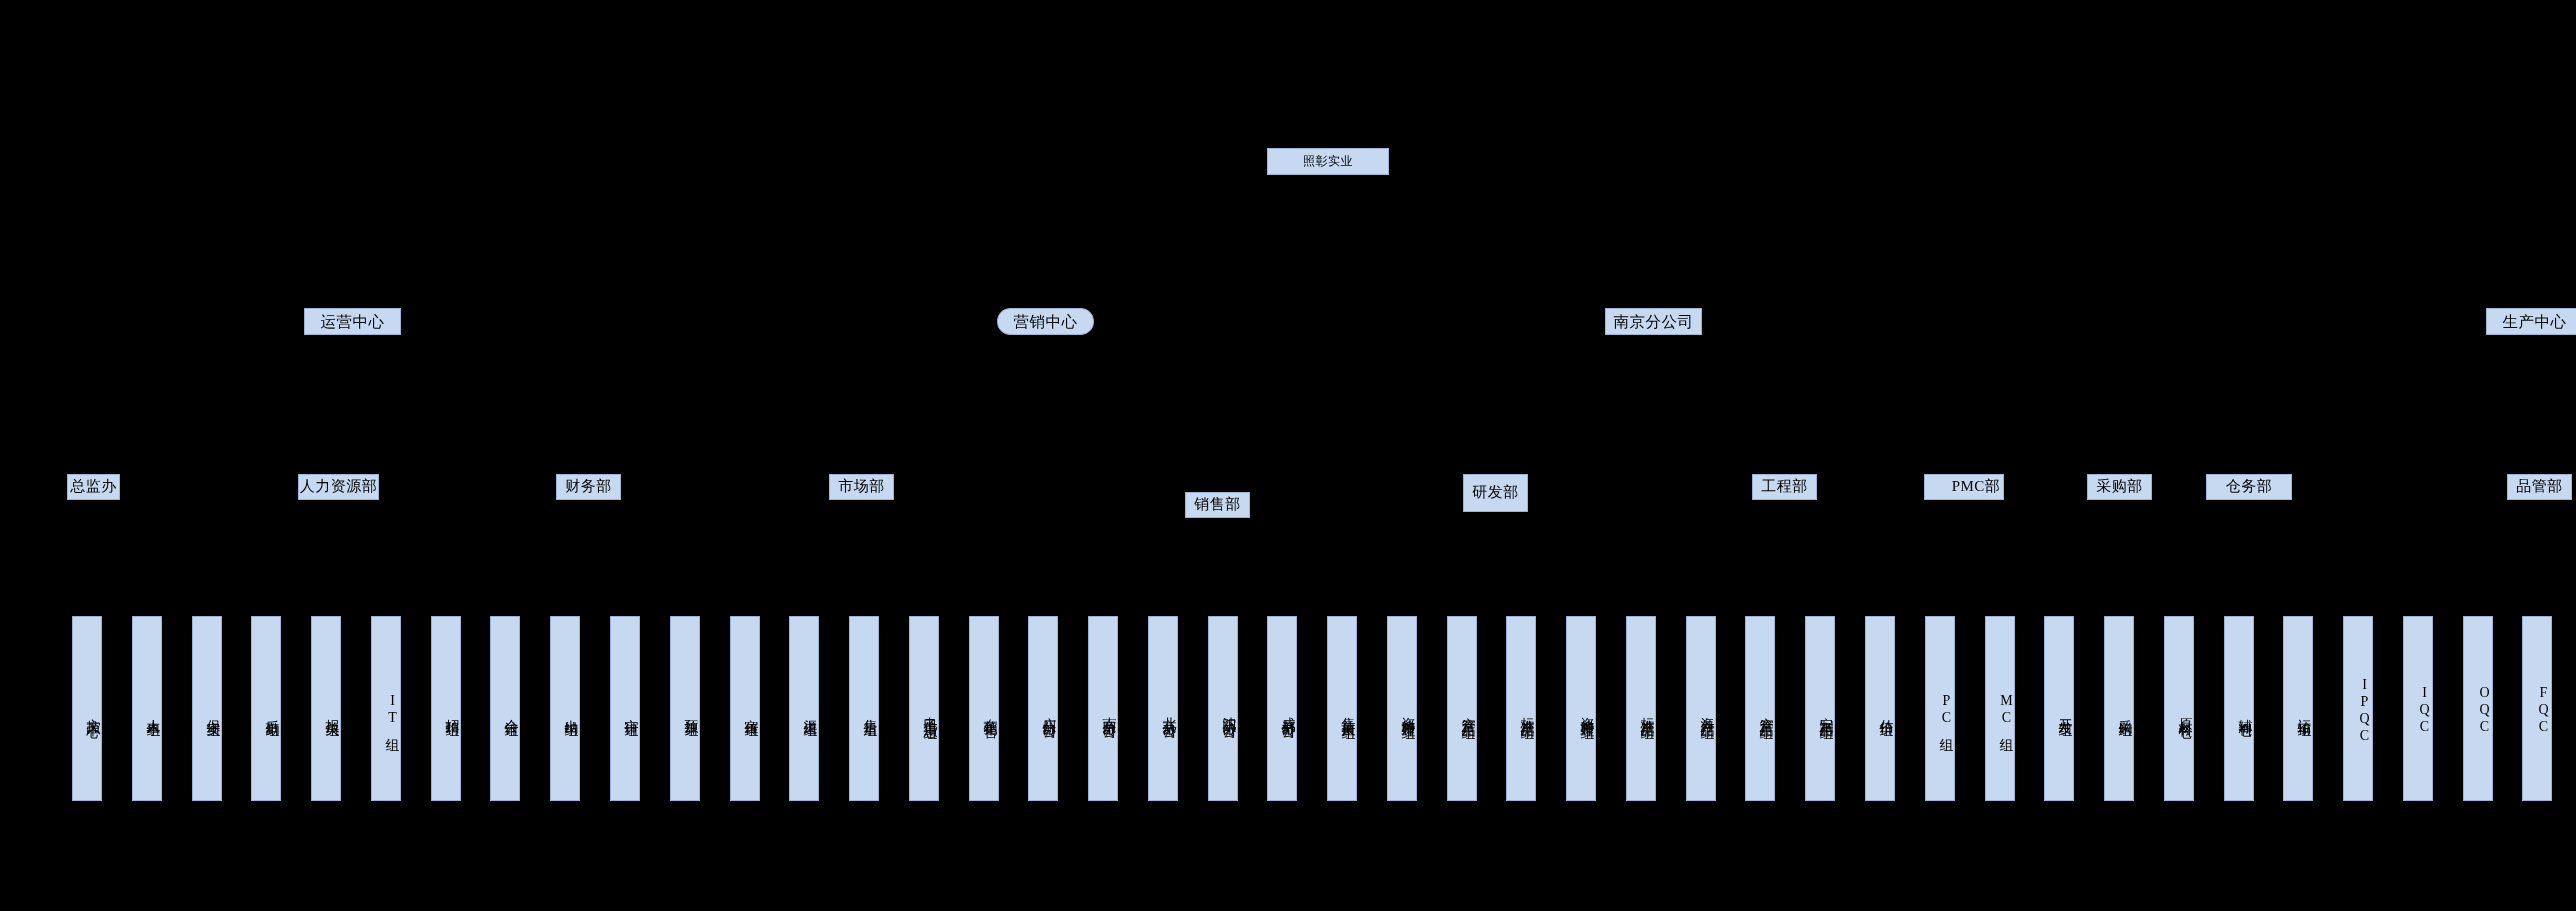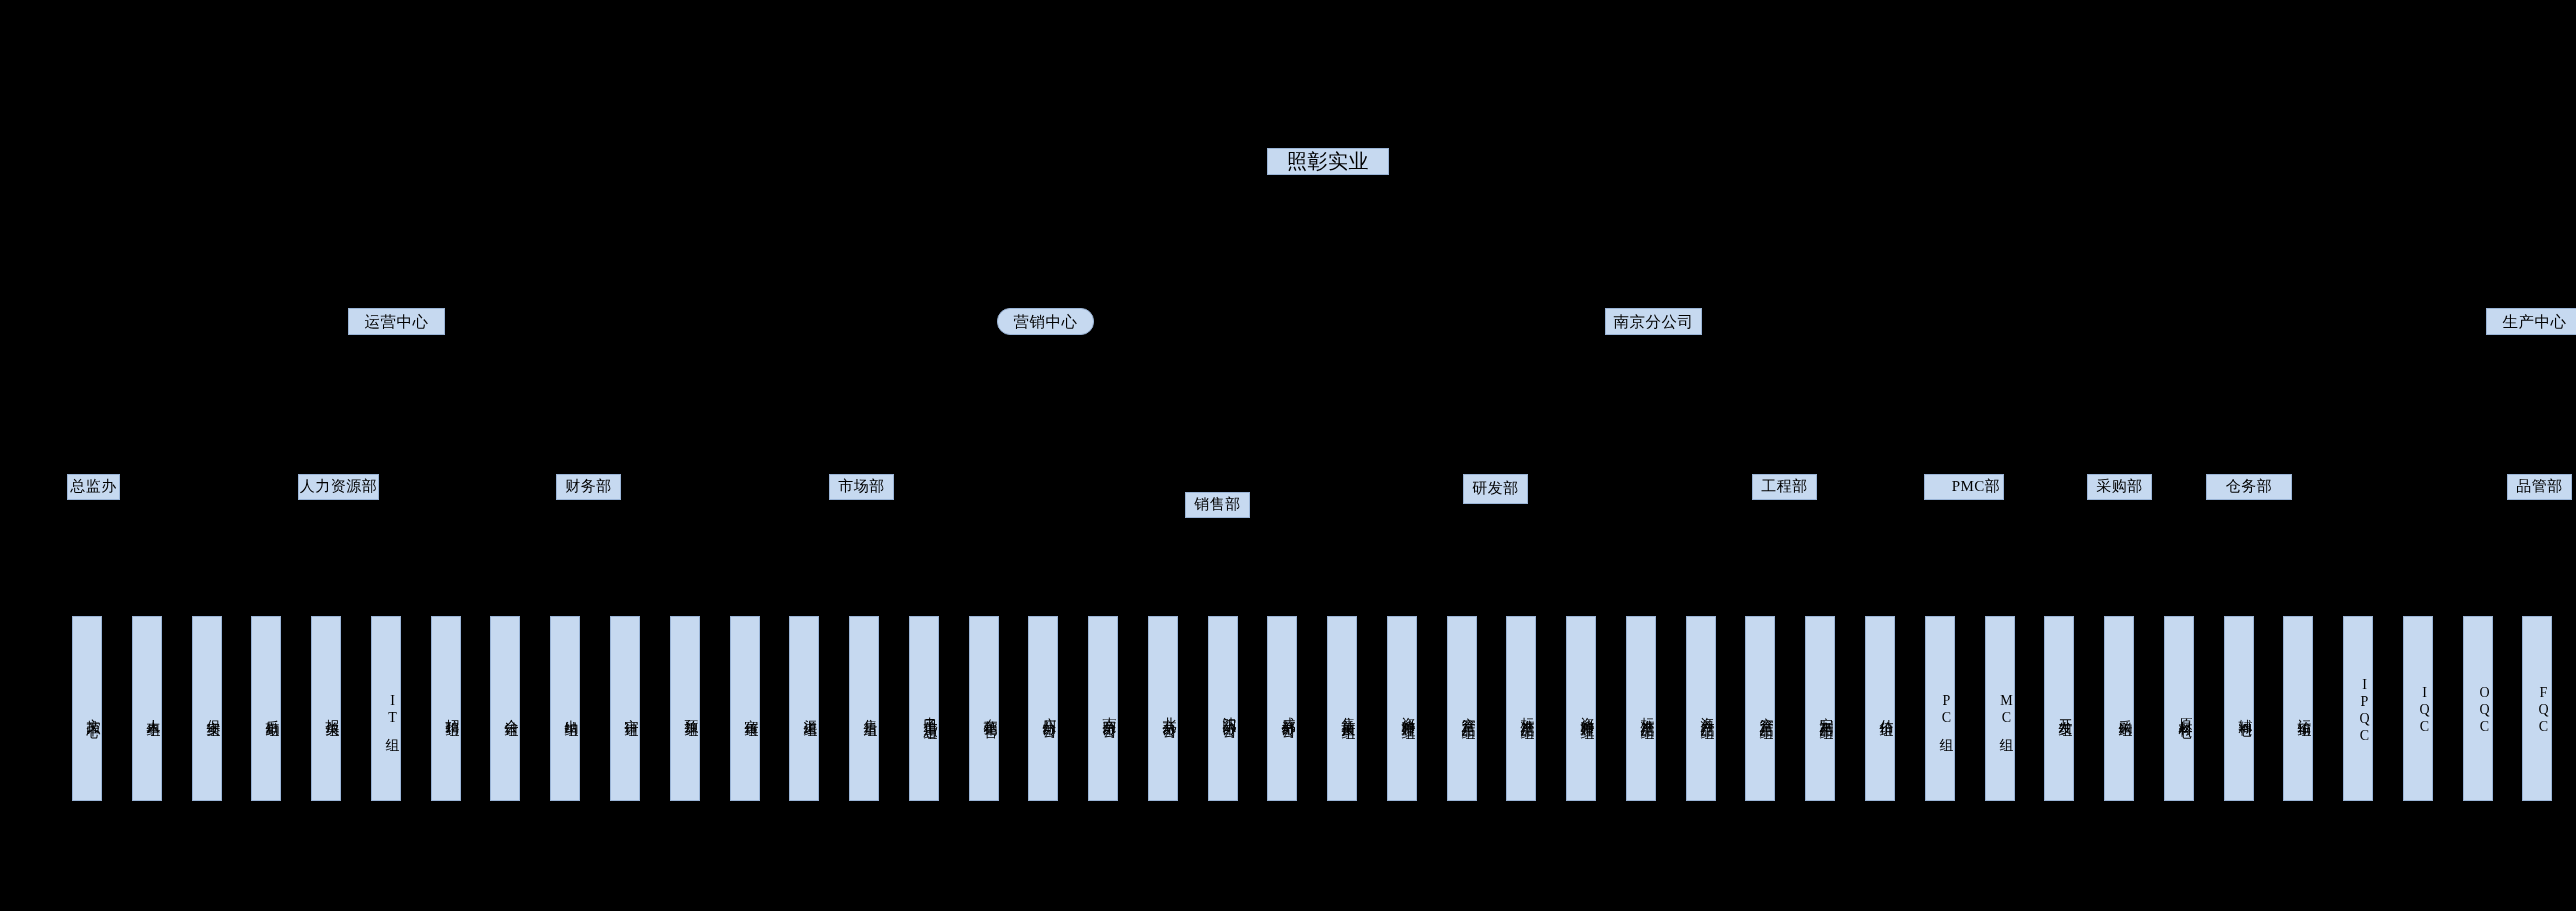--- a/index.html
+++ b/index.html
@@ -25,21 +25,21 @@
     box-sizing: border-box;
     color: #000000;
     display: flex;
     align-items: center;
     justify-content: center;
     text-align: center;
     line-height: 1.15;
   }
 
   .node-root {
-    font-size: 20px;
+    font-size: 12px;
     letter-spacing: 0.5px;
   }
   .node-center {
     font-size: 15.5px;
     letter-spacing: 0.5px;
   }
   .node-dept {
     font-size: 15px;
     letter-spacing: 0.5px;
   }
@@ -69,21 +69,21 @@
 <div id="chart-root">
 
   <div class="node node-root" style="left:1267px; top:148px; width:122px; height:27px;">
     <span>照彰实业</span>
   </div>
 
   <div class="edge edge-v" style="left:1328px; top:175px; width:1px; height:31px;"></div>
 
   <div class="edge edge-h" style="left:352px; top:206px; width:2071px; height:1px;"></div>
 
-  <div class="node node-center" style="left:304px; top:308px; width:97px; height:27px;margin-left:44px;">
+  <div class="node node-center" style="left:304px; top:308px; width:97px; height:27px;">
     <span>运营中心</span>
   </div>
   <div class="node node-center" style="left:997px; top:308px; width:97px; height:27px;border-radius:13px;">
     <span>营销中心</span>
   </div>
   <div class="node node-center" style="left:1605px; top:308px; width:97px; height:27px;">
     <span>南京分公司</span>
   </div>
   <div class="node node-center" style="left:2486px; top:308px; width:97px; height:27px;">
     <span>生产中心</span>
@@ -114,21 +114,21 @@
   </div>
   <div class="node node-dept" style="left:556px; top:474px; width:65px; height:26px;">
     <span>财务部</span>
   </div>
   <div class="node node-dept" style="left:829px; top:474px; width:65px; height:26px;">
     <span>市场部</span>
   </div>
   <div class="node node-dept" style="left:1185px; top:492px; width:65px; height:26px;">
     <span>销售部</span>
   </div>
-  <div class="node node-dept" style="left:1463px; top:474px; width:65px; height:30px;">
+  <div class="node node-dept" style="left:1463px; top:474px; width:65px; height:38px;">
     <span>研发部</span>
   </div>
   <div class="node node-dept" style="left:1752px; top:474px; width:65px; height:26px;">
     <span>工程部</span>
   </div>
   <div class="node node-dept" style="left:1924px; top:474px; width:80px; height:26px;padding-left:24px;">
     <span>PMC部</span>
   </div>
   <div class="node node-dept" style="left:2087px; top:474px; width:65px; height:26px;">
     <span>采购部</span>

